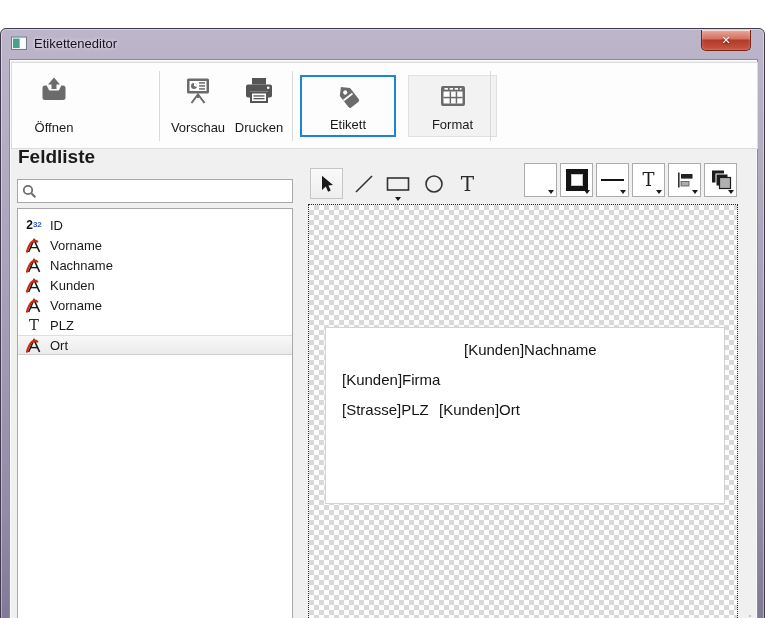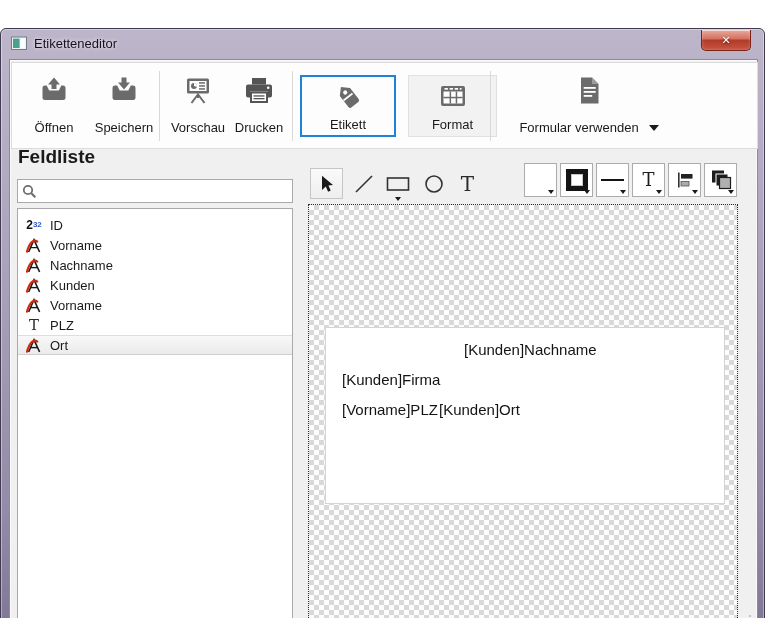--- a/index.html
+++ b/index.html
@@ -99,29 +99,20 @@
       <div class="rbtn" style="left:6px;width:72px;">
         <span class="ricon">
           <svg width="30" height="26" viewBox="0 0 30 26">
             <path d="M15 0.5 L21 7.5 H17.5 V12 H12.5 V7.5 H9 Z" fill="#6b6b6b"></path>
             <path d="M6 8.5 Q3.5 8.5 3.5 11 V20.5 Q3.5 23 6 23 H24 Q26.5 23 26.5 20.5 V11 Q26.5 8.5 24 8.5 H22.3 L19.8 13.5 H10.2 L7.7 8.5 Z" fill="#6b6b6b"></path>
           </svg>
         </span>
         <span class="rlabel">Öffnen</span>
       </div>
 
-      <div class="rbtn" style="left:76px;width:72px;">
-        <span class="ricon">
-          <svg width="30" height="26" viewBox="0 0 30 26">
-            <path d="M12.5 0.5 H17.5 V5.5 H21 L15 12.5 L9 5.5 H12.5 Z" fill="#6b6b6b"></path>
-            <path d="M6 8.5 Q3.5 8.5 3.5 11 V20.5 Q3.5 23 6 23 H24 Q26.5 23 26.5 20.5 V11 Q26.5 8.5 24 8.5 H21.8 L19.3 13.5 H10.7 L8.2 8.5 Z" fill="#6b6b6b"></path>
-          </svg>
-        </span>
-        <span class="rlabel">Speichern</span>
-      </div>
 
       <div class="rsep" style="left:147px;"></div>
 
       <div class="rbtn" style="left:150px;width:72px;">
         <span class="ricon">
           <svg width="30" height="28" viewBox="0 0 30 28">
             <rect x="4" y="2.5" width="22" height="15" rx="1.5" fill="#6b6b6b"></rect>
             <rect x="6.5" y="5" width="17" height="10" fill="#fff"></rect>
             <circle cx="11" cy="10" r="3" fill="#6b6b6b"></circle>
             <path d="M11 10 L11 7 A3 3 0 0 1 13.8 11 Z" fill="#fff"></path>
@@ -177,35 +168,20 @@
             <rect x="10.6" y="4" width="3.4" height="1.7" fill="#fff"></rect>
             <rect x="15.7" y="4" width="3.4" height="1.7" fill="#fff"></rect>
             <rect x="20.8" y="4" width="1.7" height="1.7" fill="#fff"></rect>
           </svg>
         </span>
         <span class="rlabel">Format</span>
       </div>
 
       <div class="rsep" style="left:478px;"></div>
 
-      <div class="rbtn" style="left:492px;width:170px;">
-        <span class="ricon">
-          <svg width="24" height="29" viewBox="0 0 24 29">
-            <path d="M4 1.5 H15 L21.5 8 V27.5 H4 Z" fill="#6b6b6b"></path>
-            <path d="M15 1.5 L15 8 H21.5 Z" fill="#9d9d9d"></path>
-            <rect x="6.7" y="11" width="12" height="1.8" fill="#fff"></rect>
-            <rect x="6.7" y="15" width="12" height="1.8" fill="#fff"></rect>
-            <rect x="6.7" y="19" width="8.5" height="1.8" fill="#fff"></rect>
-          </svg>
-        </span>
-        <span class="useform-row">
-          <span class="rlabel">Formular verwenden</span>
-          <span class="dd-big"></span>
-        </span>
-      </div>
     </div>
 
     <div class="fl-title">Feldliste</div>
 
     <div class="search-box">
       <span style="display:flex;">
         <svg width="15" height="15" viewBox="0 0 15 15">
           <circle cx="6" cy="6" r="4.2" fill="none" stroke="#6e6e6e" stroke-width="1.8"></circle>
           <path d="M9.3 9.3 L13.3 13.3" stroke="#6e6e6e" stroke-width="2.1"></path>
         </svg>
@@ -344,21 +320,21 @@
           <rect x="9.5" y="8.5" width="11" height="11" fill="#b0b0b0" stroke="#1c1c1c" stroke-width="1.2"></rect>
         </svg>
       </span>
       <span class="dd"></span>
     </div>
 
     <div class="canvas">
       <div class="label-sheet">
         <span class="ltext" style="left:138px;top:13px;">[Kunden]Nachname</span>
         <span class="ltext" style="left:16px;top:43px;">[Kunden]Firma</span>
-        <span class="ltext" style="left:16px;top:73px;">[Vorname]PLZ</span>
+        <span class="ltext" style="left:16px;top:73px;">[Strasse]PLZ</span>
         <span class="ltext" style="left:113px;top:73px;">[Kunden]Ort</span>
       </div>
     </div>
 
     <div class="grip">
       <svg width="12" height="12" viewBox="0 0 12 12">
           <g fill="#bdbcbc">
             <circle cx="10" cy="2" r="1.1"></circle>
             <circle cx="6" cy="6" r="1.1"></circle>
             <circle cx="10" cy="6" r="1.1"></circle>

